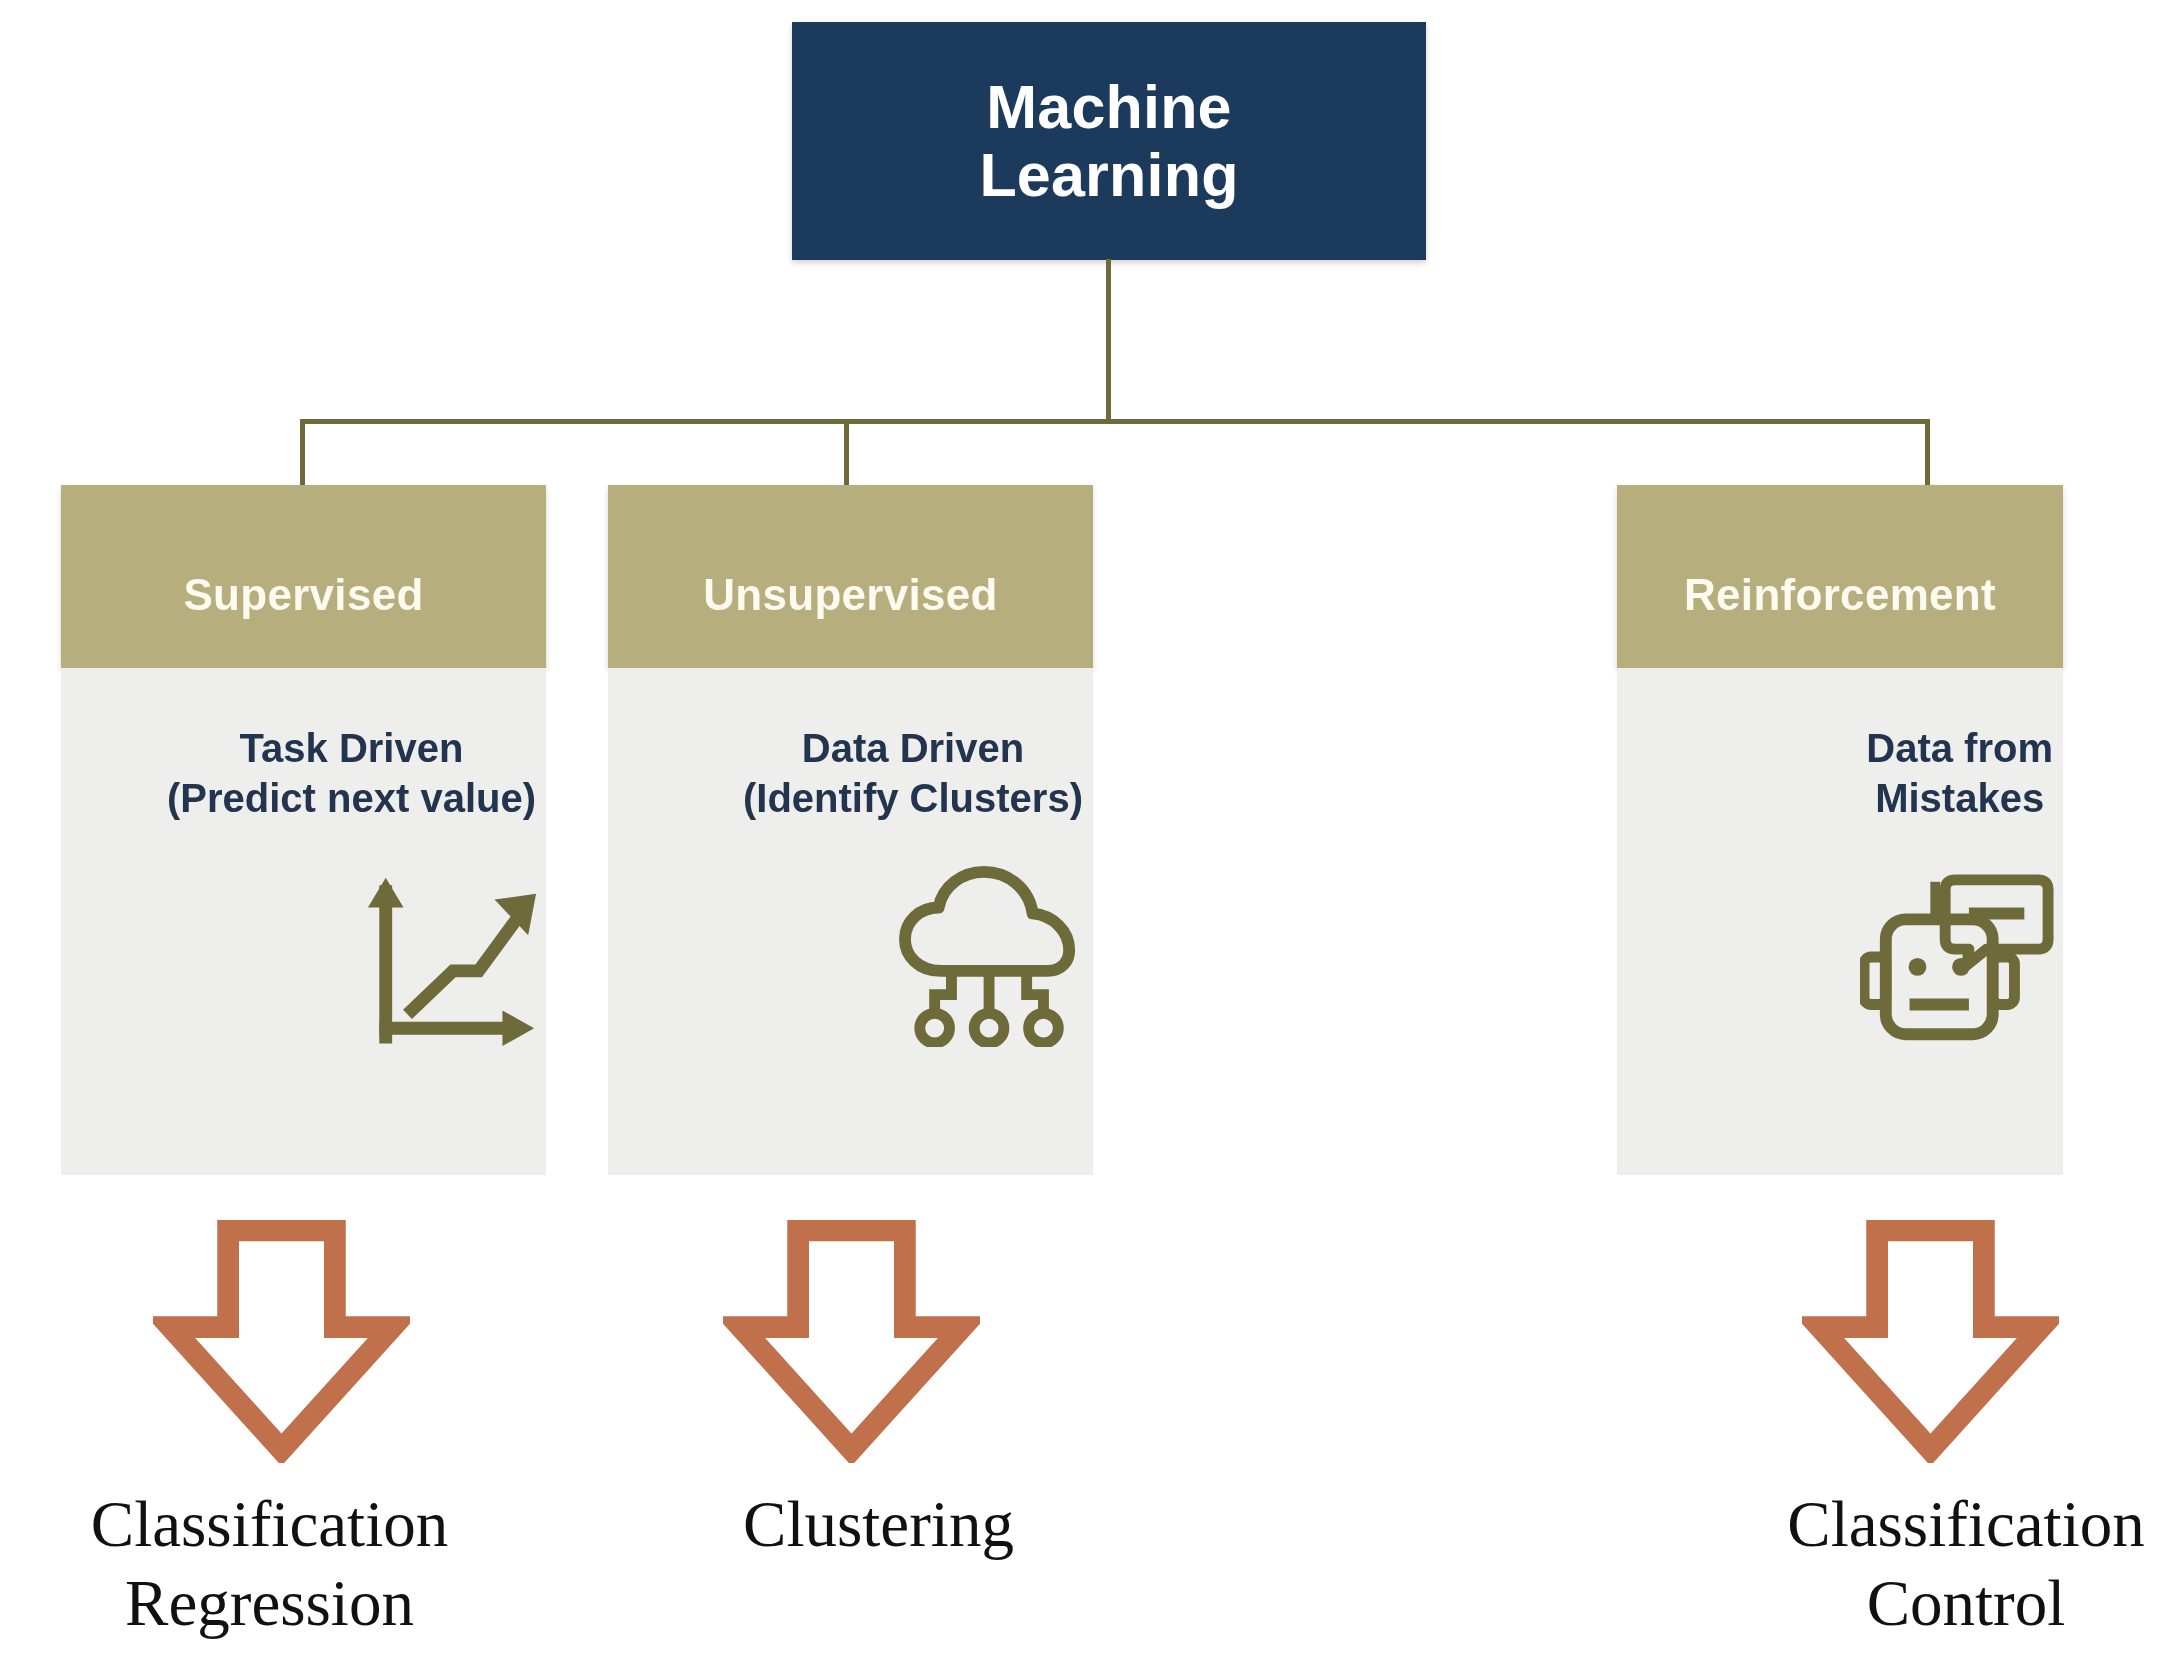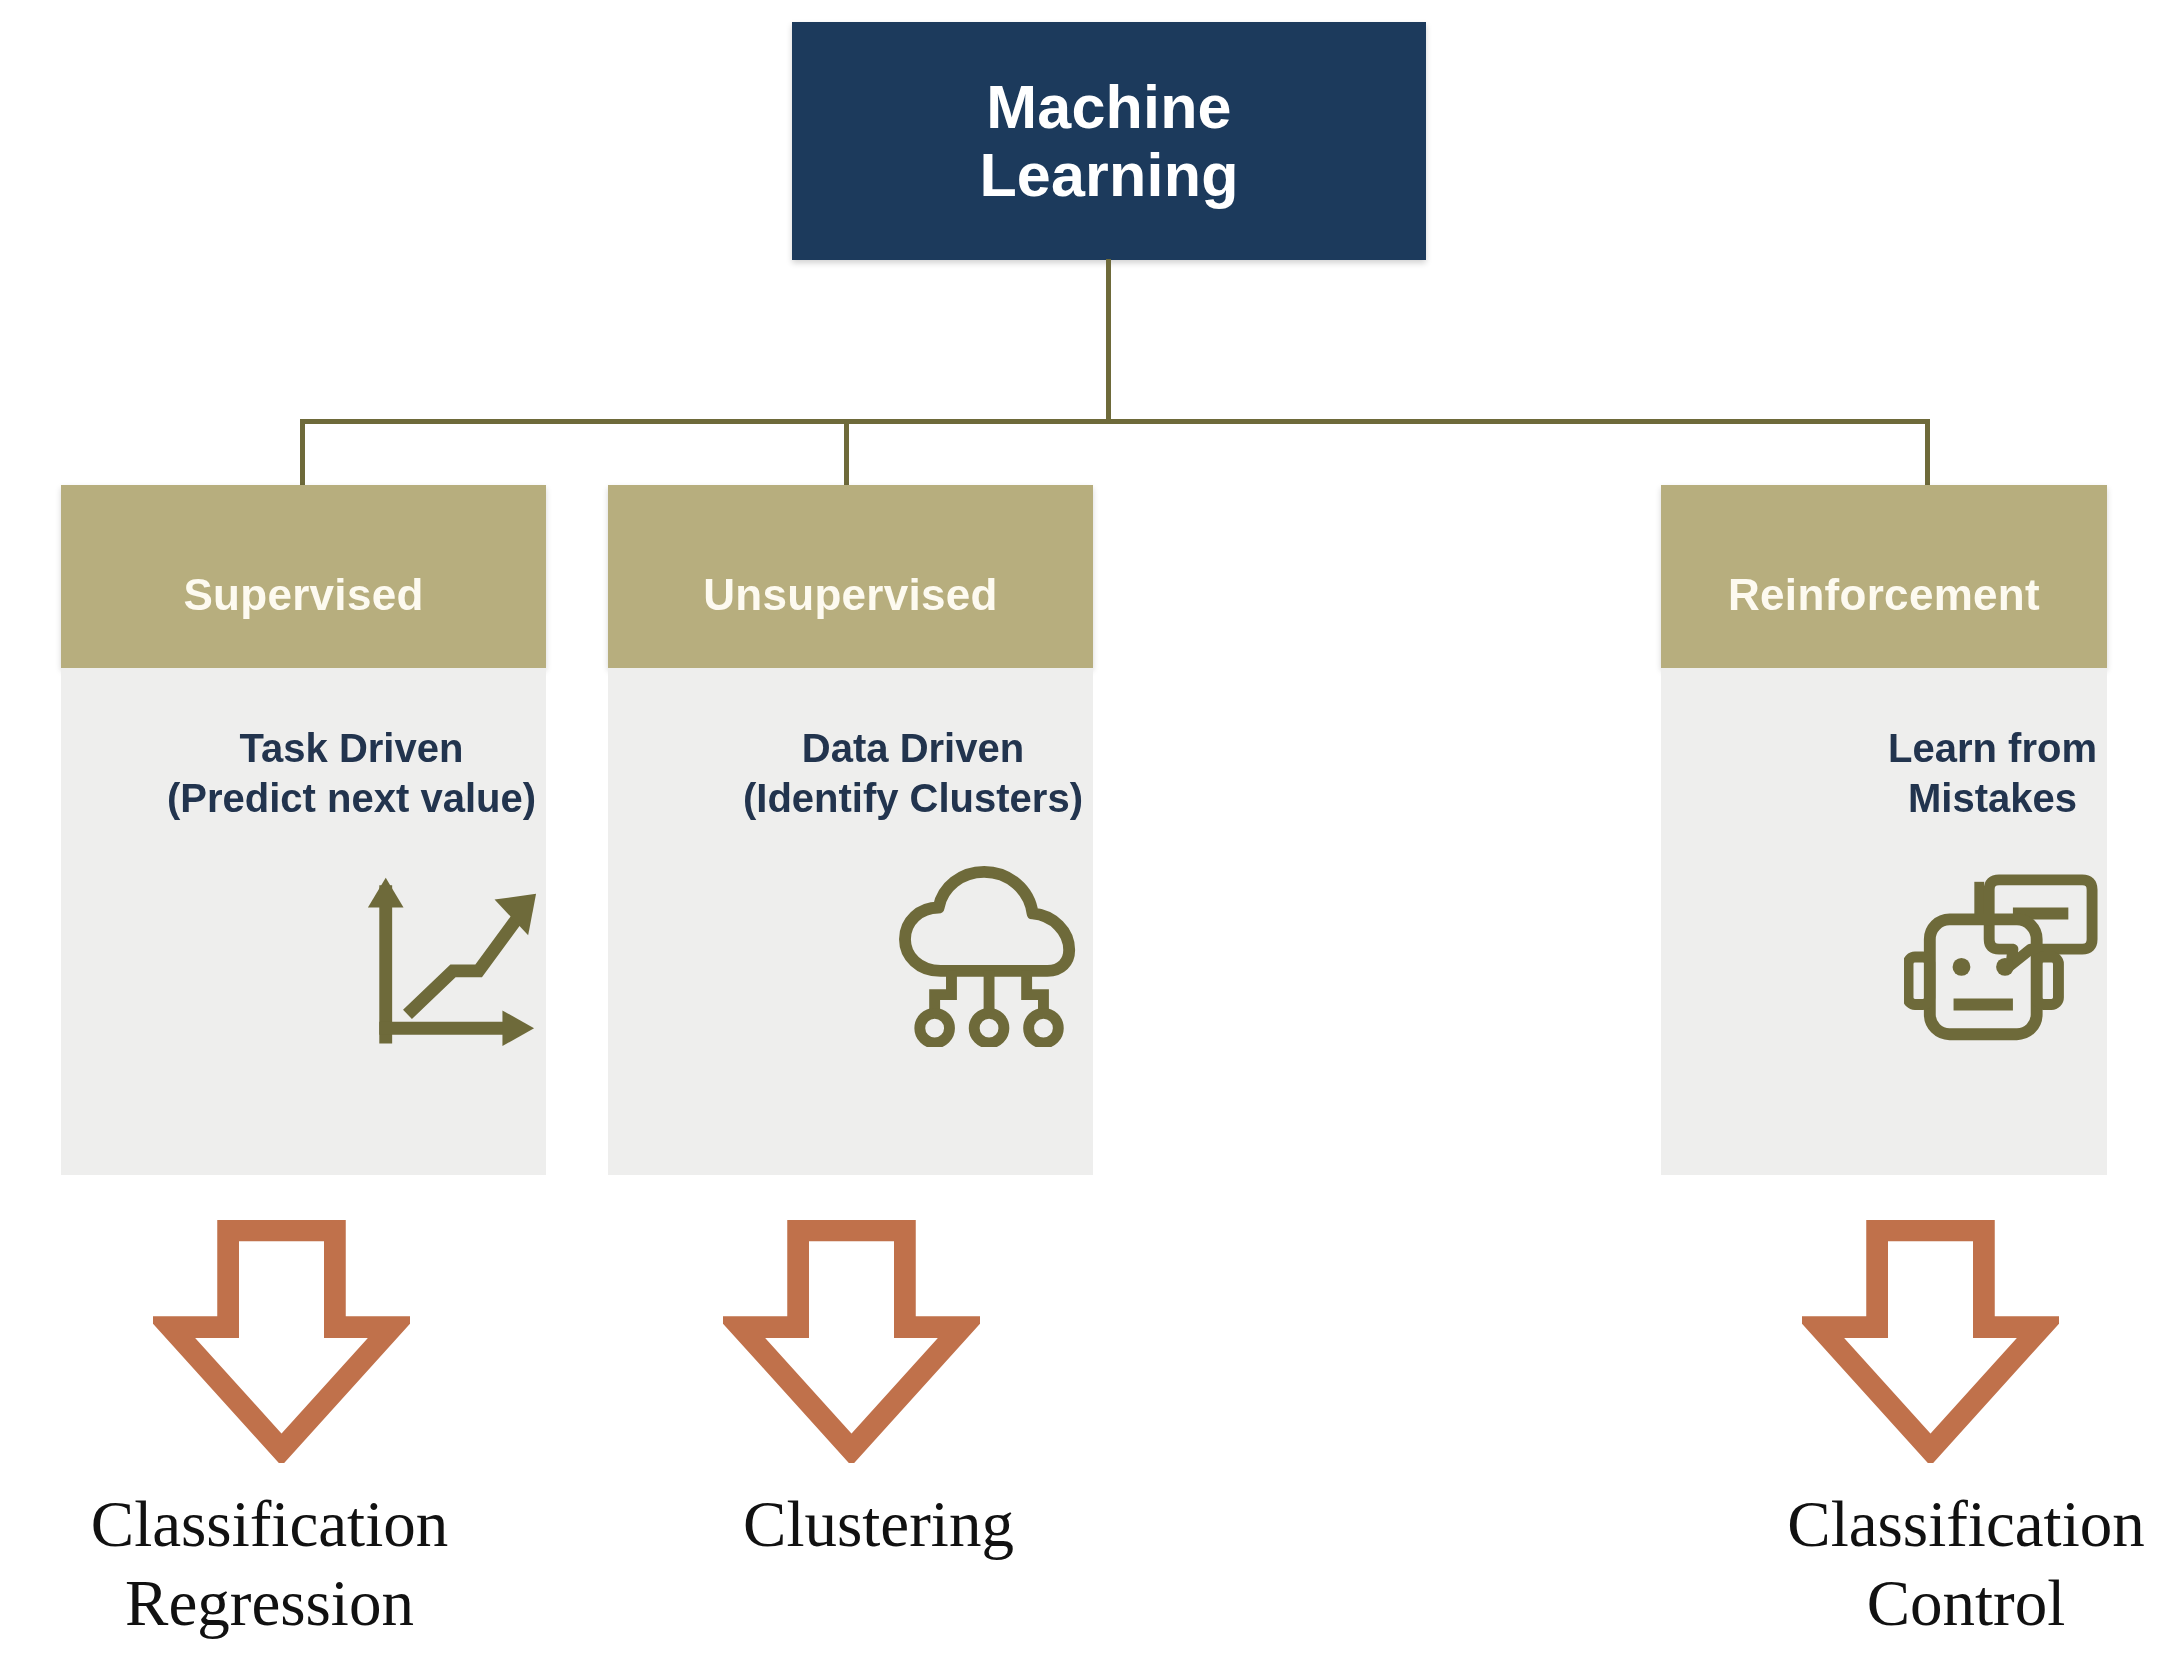--- a/index.html
+++ b/index.html
@@ -202,27 +202,27 @@
   <div class="arrow-wrap" style="left:723px;">
     <svg width="257" height="243" viewBox="0 0 260 245" fill="none" aria-hidden="true">
       <path d="M76 10 L184 10 L184 108 L242 108 L130 232 L18 108 L76 108 Z" stroke="#c0714b" stroke-width="22" stroke-linejoin="miter" fill="none"></path>
     </svg>
   </div>
 
   <div class="outcome" style="left:594px; width:495px;">
     <span>Clustering</span>
   </div>
 
-  <div class="card" style="left:1661px; width:446px;">
+  <div class="card" style="left:1617px; width:446px;">
     <div class="card-header">
       <div class="card-header-label">Reinforcement</div>
     </div>
     <div class="card-body">
       <div class="card-desc">
-        <span>Learn from</span><br>
+        <span>Data from</span><br>
         <span>Mistakes</span>
       </div>
       <div class="card-icon">
         <svg width="203" height="188" viewBox="0 0 205 190" fill="none" aria-hidden="true">
 
           <path d="M76 18 L76 52" stroke="#6e6a3a" stroke-width="10"></path>
 
           <path d="M96 16 L180 16 Q190 16 190 26 L190 76 Q190 86 180 86 L128 86 L108 102 L110 86 L96 86 Q86 86 86 76 L86 26 Q86 16 96 16 Z" stroke="#6e6a3a" stroke-width="11" fill="none" stroke-linejoin="round"></path>
           <path d="M110 50 L166 50" stroke="#6e6a3a" stroke-width="12" stroke-linecap="butt"></path>
 

